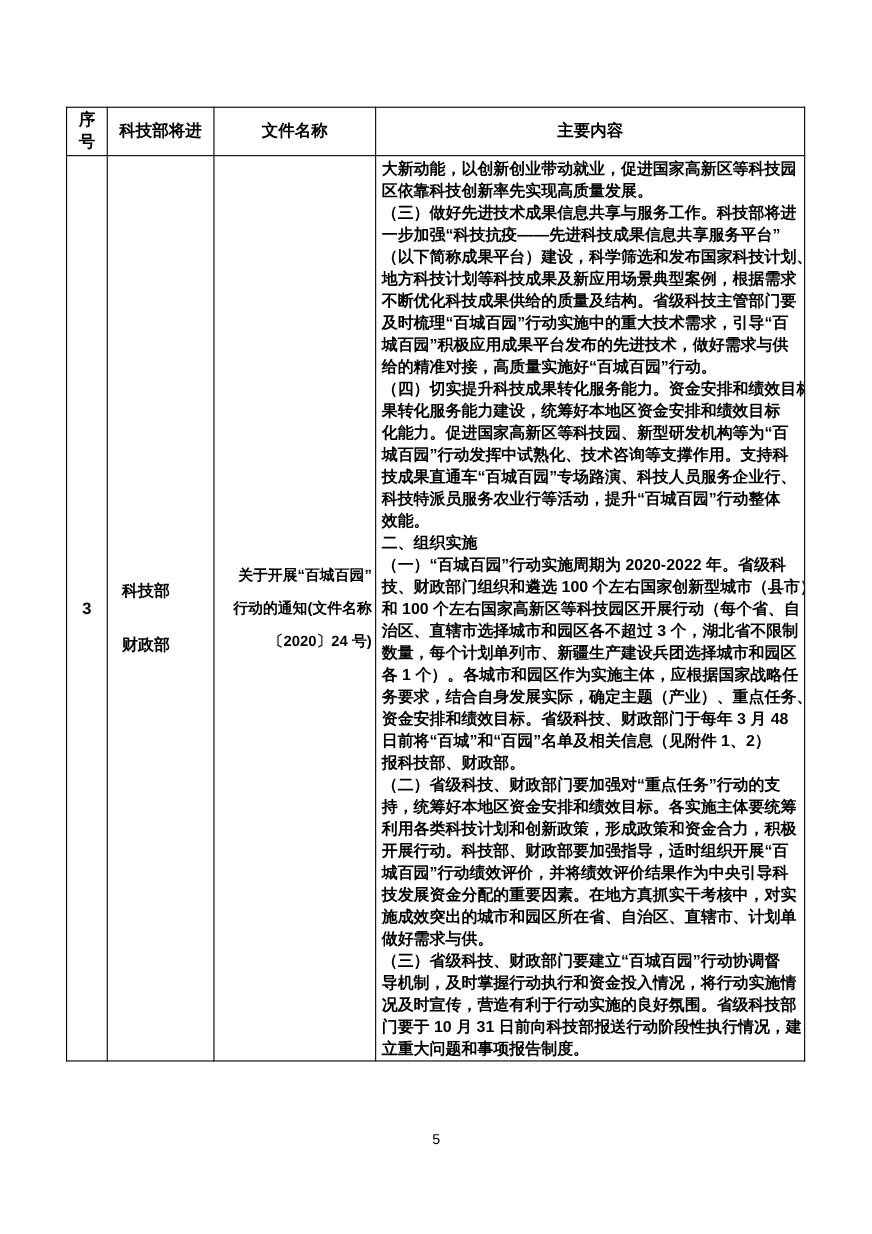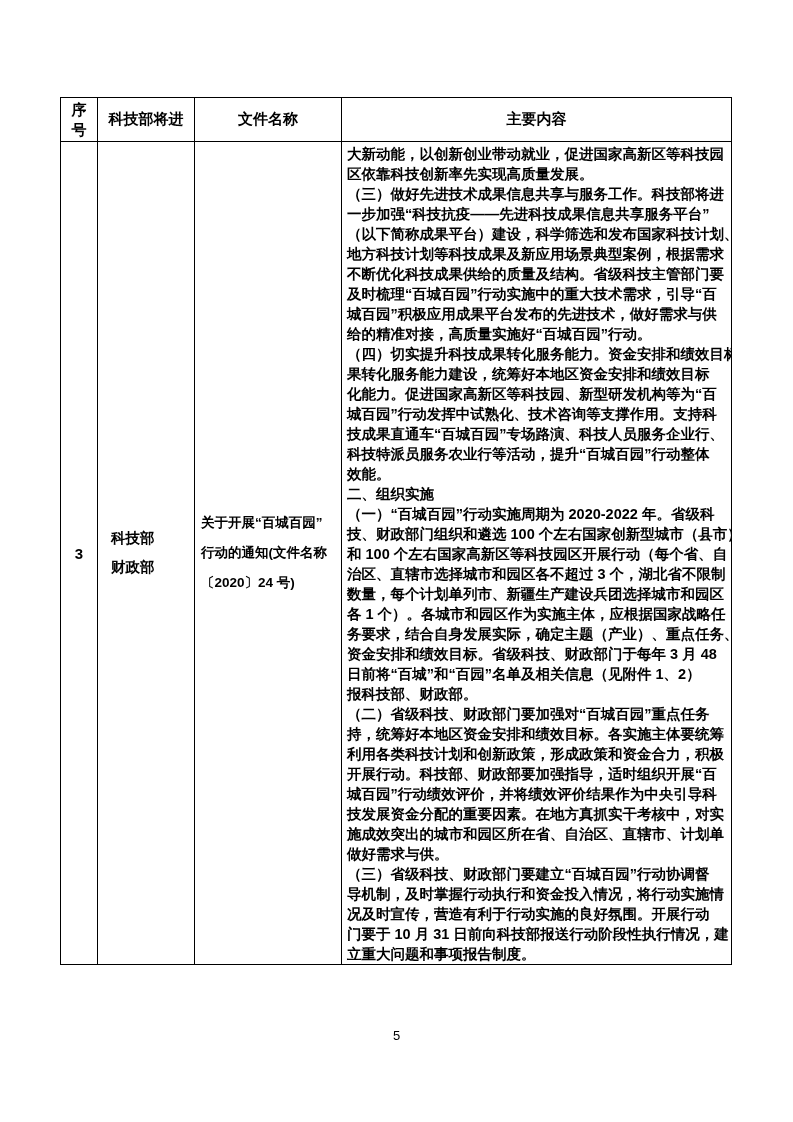--- a/index.html
+++ b/index.html
@@ -42,28 +42,28 @@
     vertical-align: middle;
     font-weight: 700;
     font-size: 15px;
   }
   .cell-agency {
     vertical-align: middle;
     padding: 0 0 0 13px;
     font-weight: 700;
     font-size: 14.5px;
   }
-  .cell-agency .line { line-height: 29px; white-space: nowrap; }
+  .cell-agency .line { line-height: 29px; white-space: nowrap; margin-top: 20px; }
   .cell-title {
     vertical-align: middle;
     padding: 0 3px 0 6px;
     font-weight: 700;
     font-size: 13.5px;
   }
-  .cell-title .line { line-height: 30px; white-space: nowrap; }
+  .cell-title .line { line-height: 30px; white-space: nowrap; text-align: right; }
   .cell-content {
     vertical-align: top;
     padding: 2px 3px 0 5px;
     font-weight: 700;
     font-size: 14.5px;
   }
   .cell-content .content-line { line-height: 20px; white-space: nowrap; }
   .page-number {
     position: absolute;
     left: 0; top: 1028px;
@@ -131,31 +131,31 @@
               <div class="content-line">（一）“百城百园”行动实施周期为 2020-2022 年。省级科</div>
               <div class="content-line">技、财政部门组织和遴选 100 个左右国家创新型城市（县市）</div>
               <div class="content-line">和 100 个左右国家高新区等科技园区开展行动（每个省、自</div>
               <div class="content-line">治区、直辖市选择城市和园区各不超过 3 个，湖北省不限制</div>
               <div class="content-line">数量，每个计划单列市、新疆生产建设兵团选择城市和园区</div>
               <div class="content-line">各 1 个）。各城市和园区作为实施主体，应根据国家战略任</div>
               <div class="content-line">务要求，结合自身发展实际，确定主题（产业）、重点任务、</div>
               <div class="content-line">资金安排和绩效目标。省级科技、财政部门于每年 3 月 48</div>
               <div class="content-line">日前将“百城”和“百园”名单及相关信息（见附件 1、2）</div>
               <div class="content-line">报科技部、财政部。</div>
-              <div class="content-line">（二）省级科技、财政部门要加强对“百城百园”重点任务</div>
+              <div class="content-line">（二）省级科技、财政部门要加强对“重点任务”行动的支</div>
               <div class="content-line">持，统筹好本地区资金安排和绩效目标。各实施主体要统筹</div>
               <div class="content-line">利用各类科技计划和创新政策，形成政策和资金合力，积极</div>
               <div class="content-line">开展行动。科技部、财政部要加强指导，适时组织开展“百</div>
               <div class="content-line">城百园”行动绩效评价，并将绩效评价结果作为中央引导科</div>
               <div class="content-line">技发展资金分配的重要因素。在地方真抓实干考核中，对实</div>
               <div class="content-line">施成效突出的城市和园区所在省、自治区、直辖市、计划单</div>
               <div class="content-line">做好需求与供。</div>
               <div class="content-line">（三）省级科技、财政部门要建立“百城百园”行动协调督</div>
               <div class="content-line">导机制，及时掌握行动执行和资金投入情况，将行动实施情</div>
-              <div class="content-line">况及时宣传，营造有利于行动实施的良好氛围。开展行动</div>
+              <div class="content-line">况及时宣传，营造有利于行动实施的良好氛围。省级科技部</div>
               <div class="content-line">门要于 10 月 31 日前向科技部报送行动阶段性执行情况，建</div>
               <div class="content-line">立重大问题和事项报告制度。</div>
             </div>
         </td>
       </tr>
     </tbody>
   </table>
   <div class="page-number">5</div>
 </div>
 

